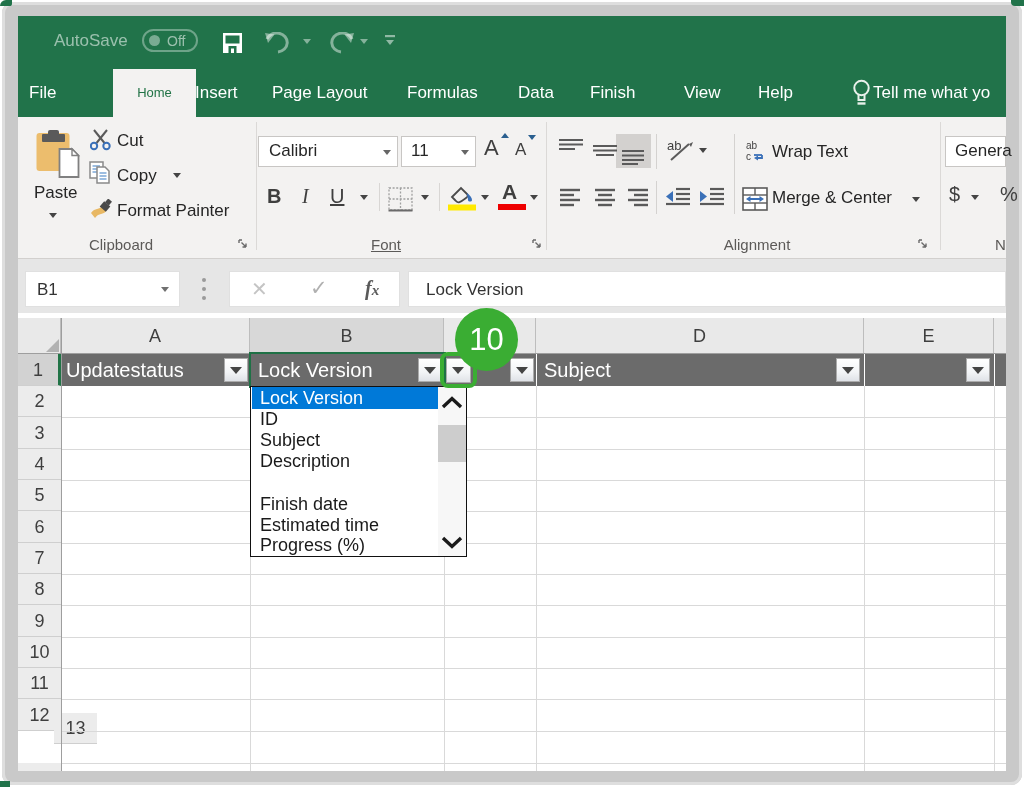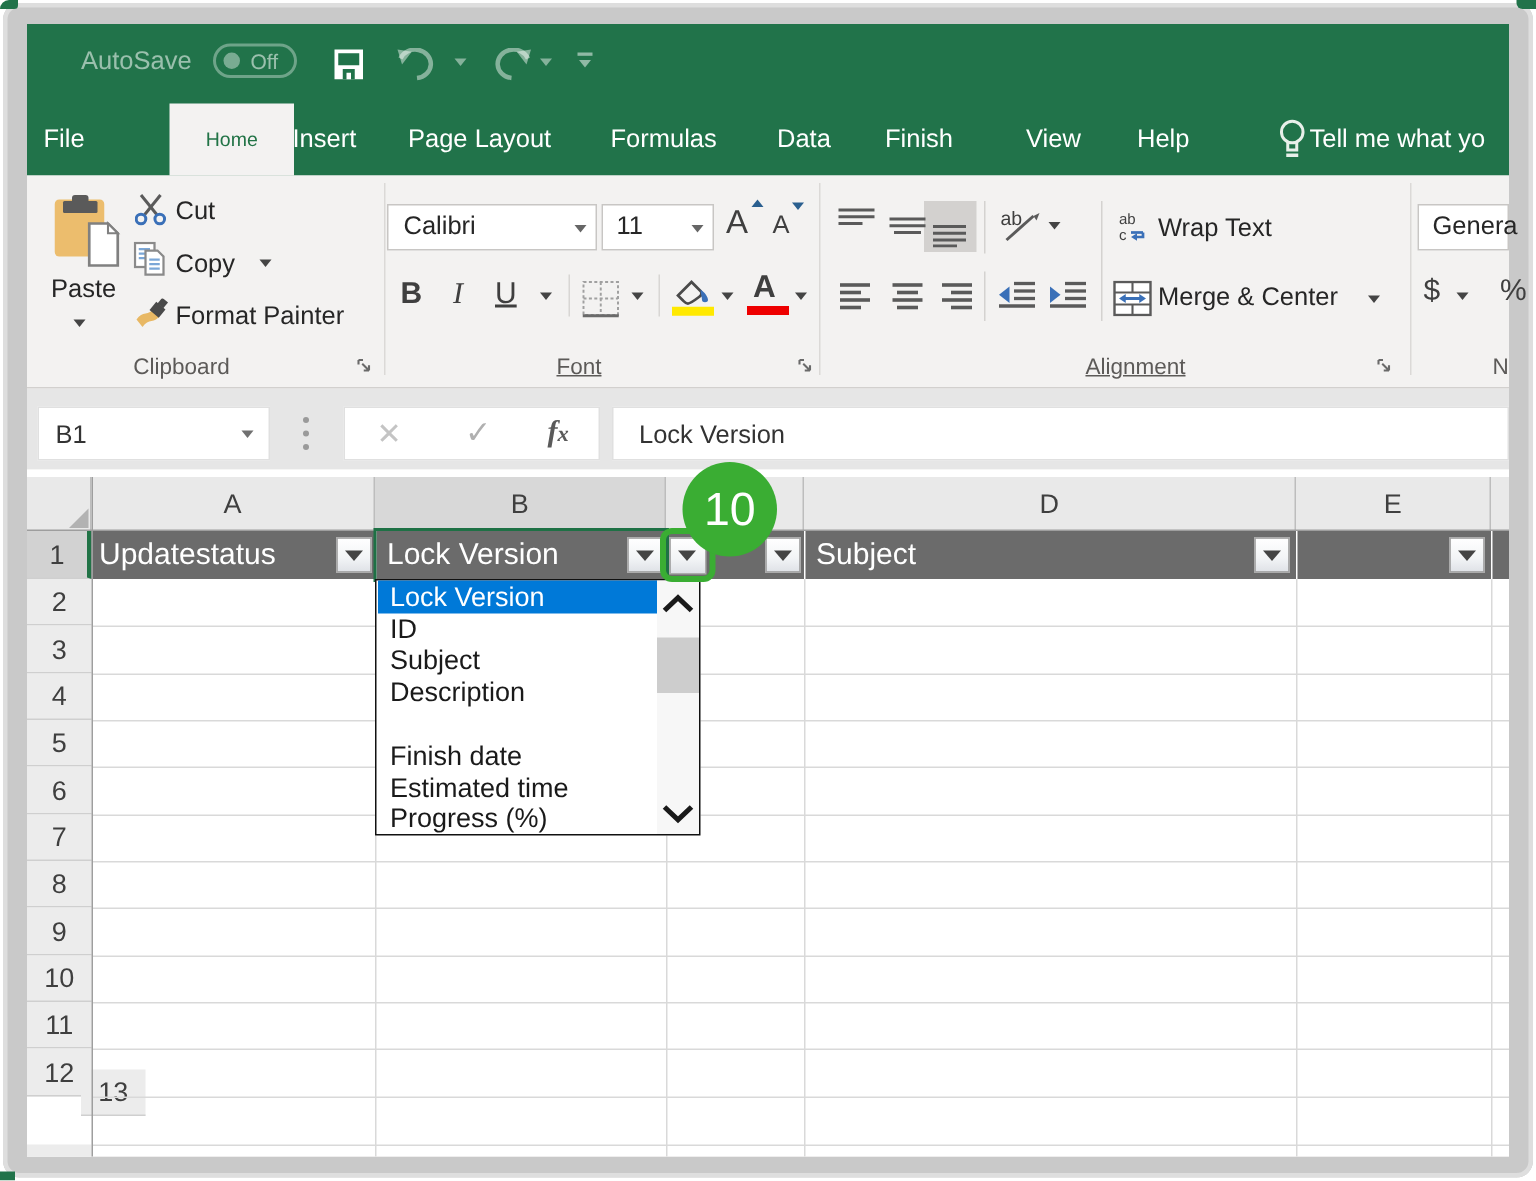--- a/index.html
+++ b/index.html
@@ -268,21 +268,21 @@
         <line x1="1" y1="8" x2="25" y2="8" stroke="#5a5a5a" stroke-width="1.4"></line>
         <line x1="1" y1="16" x2="25" y2="16" stroke="#5a5a5a" stroke-width="1.4"></line>
         <line x1="13" y1="1" x2="13" y2="8" stroke="#5a5a5a" stroke-width="1.4"></line>
         <line x1="13" y1="16" x2="13" y2="23" stroke="#5a5a5a" stroke-width="1.4"></line>
         <path d="M6 12 h14" stroke="#3a70b8" stroke-width="2"></path>
         <path d="M8.5 9 L4 12 L8.5 15 Z" fill="#3a70b8"></path>
         <path d="M17.5 9 L22 12 L17.5 15 Z" fill="#3a70b8"></path>
       </svg>
       <div class="rtext" style="left:754px;top:71px;">Merge &amp; Center</div>
       <div class="caret" style="left:894px;top:80px;"></div>
-      <div class="glabel" style="left:699px;width:80px;text-decoration:underline;">Alignment</div>
+      <div class="glabel" style="left:699px;width:80px;">Alignment</div>
       <svg class="launch" style="left:900px;" width="10" height="10" viewBox="0 0 10 10">
         <path d="M1 1 v3 M1 1 h3" stroke="#6a6a6a" stroke-width="1.4" fill="none"></path>
         <path d="M3.5 3.5 L8 8 M8 8 v-3.5 M8 8 h-3.5" stroke="#6a6a6a" stroke-width="1.4" fill="none"></path>
       </svg>
 
       <div class="combo" style="left:927px;top:19px;width:61px;height:31px;">
         <div class="rtext" style="left:9px;top:4px;font-size:17px;">Genera</div>
       </div>
       <div class="rtext" style="left:931px;top:66px;font-size:20px;color:#3f3f3f;">$</div>
       <div class="caret" style="left:953px;top:78px;"></div>

